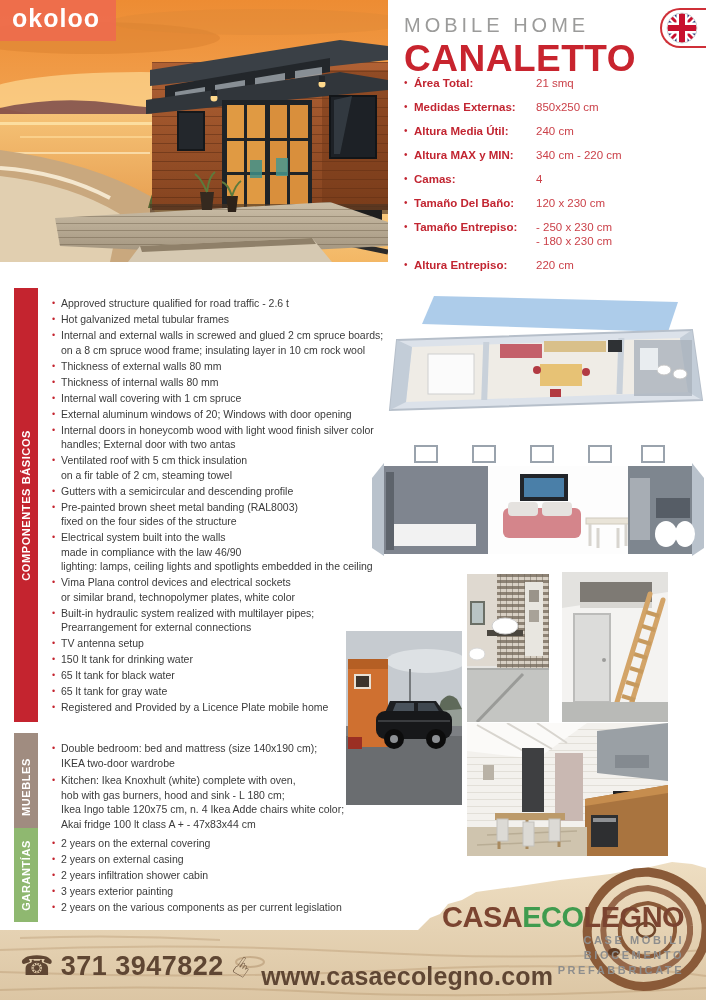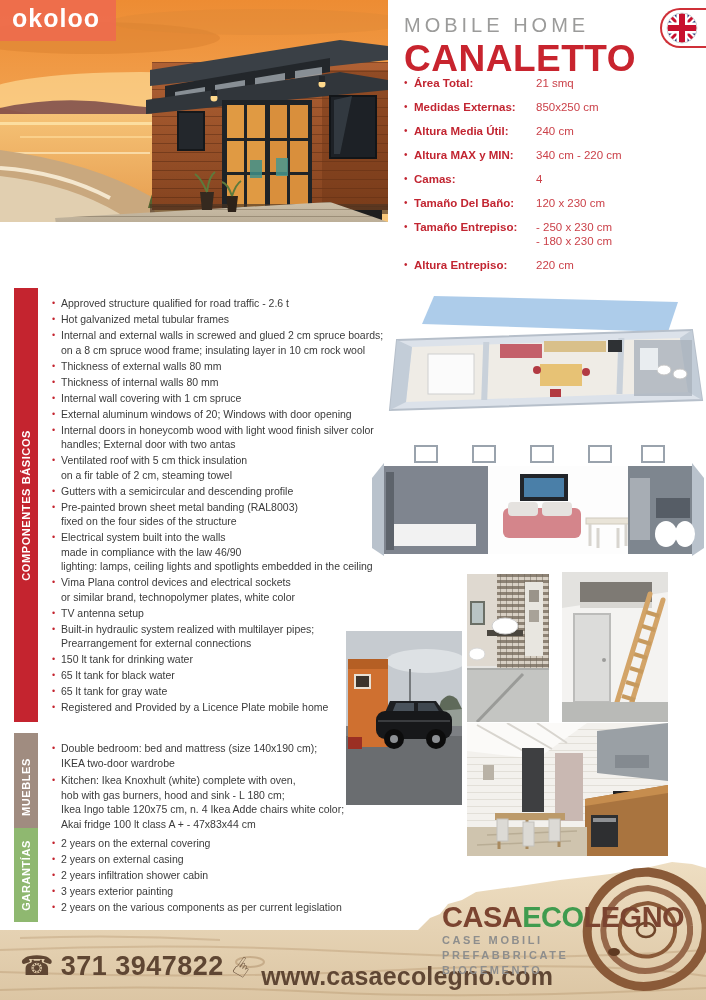--- a/index.html
+++ b/index.html
@@ -1,20 +1,20 @@
 <!DOCTYPE html>
 <html><head>
 <meta charset="utf-8">
 <style>
   html,body{margin:0;padding:0;background:#fff;}
   .page{position:relative;width:706px;height:1000px;background:#fff;overflow:hidden;
         font-family:"Liberation Sans",sans-serif;}
 
   
-  .hero{position:absolute;left:0;top:0;width:388px;height:222px;overflow:hidden;}
+  .hero{position:absolute;left:0;top:0;width:388px;height:262px;overflow:hidden;}
   .okoloo{position:absolute;left:0;top:0;background:rgba(238,106,78,.88);color:#fff;
           font-weight:700;font-size:25px;letter-spacing:1px;padding:4px 16px 8px 12px;}
 
   
   .title-block{position:absolute;left:404px;top:14px;width:260px;}
   .kicker{font-size:20px;letter-spacing:4px;color:#9b9b9a;font-weight:400;}
   .big-title{font-size:37px;font-weight:800;color:#c8242e;letter-spacing:.5px;margin-top:1px;}
 
   .flag-pill{position:absolute;right:0;top:8px;width:46px;height:40px;background:#fff;
              border:2px solid #cf3038;border-right:none;border-radius:21px 0 0 21px;
@@ -50,21 +50,21 @@
   .photo-truck{left:346px;top:631px;width:116px;height:174px;}
   .photo-interior{left:467px;top:723px;width:201px;height:133px;}
 
   
   .footer-svg{position:absolute;left:0;top:858px;}
   .contact-row{position:absolute;left:20px;top:942px;display:flex;align-items:center;gap:7px;}
   .phone-glyph{font-size:27px;color:#5f4633;line-height:1;}
   .phone-number{font-size:27px;font-weight:800;color:#5f4633;letter-spacing:.5px;}
   .hand-glyph{font-size:26px;color:#5f4633;display:inline-block;transform:rotate(-55deg);line-height:1;}
   .site-url{font-size:25px;font-weight:800;color:#5f4633;letter-spacing:.2px;margin-top:20px;}
-  .logo-block{position:absolute;left:442px;top:903px;}
+  .logo-block{position:absolute;left:442px;top:903px;text-align:right;}
   .logo-word{font-size:29px;font-weight:900;letter-spacing:-.5px;line-height:1;}
   .logo-casa,.logo-legno{color:#7b4430;}
   .logo-eco{color:#3f9b4e;}
   .tagline{margin-top:1px;}
   .tag-line{font-size:11px;font-weight:700;letter-spacing:2.6px;color:#8e8e8d;line-height:15px;}
 </style>
 </head>
 <body>
 
 <div class="page">
@@ -246,23 +246,23 @@
         <li class="bullet">Ventilated roof with 5 cm thick insulation
 on a fir table of 2 cm, steaming towel</li>
         <li class="bullet">Gutters with a semicircular and descending profile</li>
         <li class="bullet">Pre-painted brown sheet metal banding (RAL8003)
 fixed on the four sides of the structure</li>
         <li class="bullet">Electrical system built into the walls
 made in compliance with the law 46/90
 lighting: lamps, ceiling lights and spotlights embedded in the ceiling</li>
         <li class="bullet">Vima Plana control devices and electrical sockets
 or similar brand, technopolymer plates, white color</li>
-        <li class="bullet">TV antenna setup</li>
         <li class="bullet">Built-in hydraulic system realized with multilayer pipes;
 Prearrangement for external connections</li>
+        <li class="bullet">TV antenna setup</li>
         <li class="bullet">150 lt tank for drinking water</li>
         <li class="bullet">65 lt tank for black water</li>
         <li class="bullet">65 lt tank for gray wate</li>
         <li class="bullet">Registered and Provided by a Licence Plate mobile home</li>
       </ul>
   </div>
 
   <div class="section sec-mueb">
     <div class="section-bar" style="background: rgb(160, 140, 128);">
       <span class="section-title">MUEBLES</span>
@@ -487,18 +487,18 @@
     <span class="site-url">www.casaecolegno.com</span>
   </div>
 
   <div class="logo-block">
     <div class="logo-word">
       <span class="logo-casa">CASA</span><span class="logo-eco">ECO</span><span class="logo-legno">LEGNO</span>
     </div>
     <div class="tagline">
 
     <div class="tag-line">CASE MOBILI</div>
+        <div class="tag-line">BIOCEMENTO</div>
         <div class="tag-line">PREFABBRICATE</div>
-        <div class="tag-line">BIOCEMENTO</div>
       </div>
   </div>
 
 </div>
 
 </body></html>

